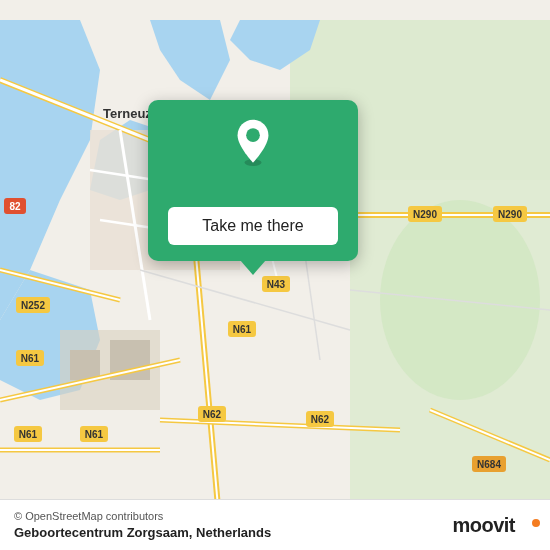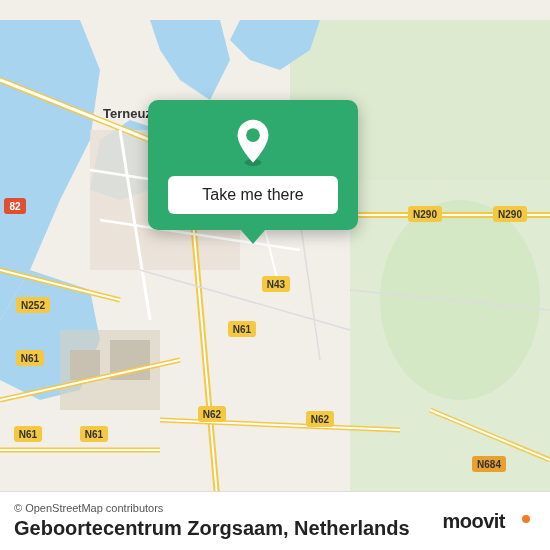--- a/index.html
+++ b/index.html
@@ -65,20 +65,21 @@
       color: #222;
       border: none;
       border-radius: 6px;
       padding: 10px 28px;
       font-size: 16px;
       font-weight: 500;
       cursor: pointer;
       white-space: nowrap;
       width: 100%;
       text-align: center;
+      margin-top: 31px;
     }
 
     
     #popup::after {
       content: '';
       position: absolute;
       bottom: -14px;
       left: 50%;
       transform: translateX(-50%);
       width: 0;
@@ -88,41 +89,41 @@
       border-top: 15px solid #2eaa6e;
     }
 
     
     #bottom-bar {
       position: absolute;
       bottom: 0;
       left: 0;
       width: 100%;
       background: white;
-      padding: 10px 20px 10px 14px;
+      padding: 10px 10px 10px 14px;
       display: flex;
       align-items: center;
       justify-content: space-between;
       border-top: 1px solid #ddd;
       z-index: 20;
     }
 
     #bottom-bar-left {
       display: flex;
       flex-direction: column;
     }
 
     #osm-credit {
       font-size: 11px;
       color: #555;
       margin-bottom: 3px;
     }
 
     #location-name {
-      font-size: 20px;
+      font-size: 13px;
       font-weight: 600;
       color: #222;
     }
 
     #moovit-logo {
       display: flex;
       align-items: center;
       gap: 16px;
     }
 

